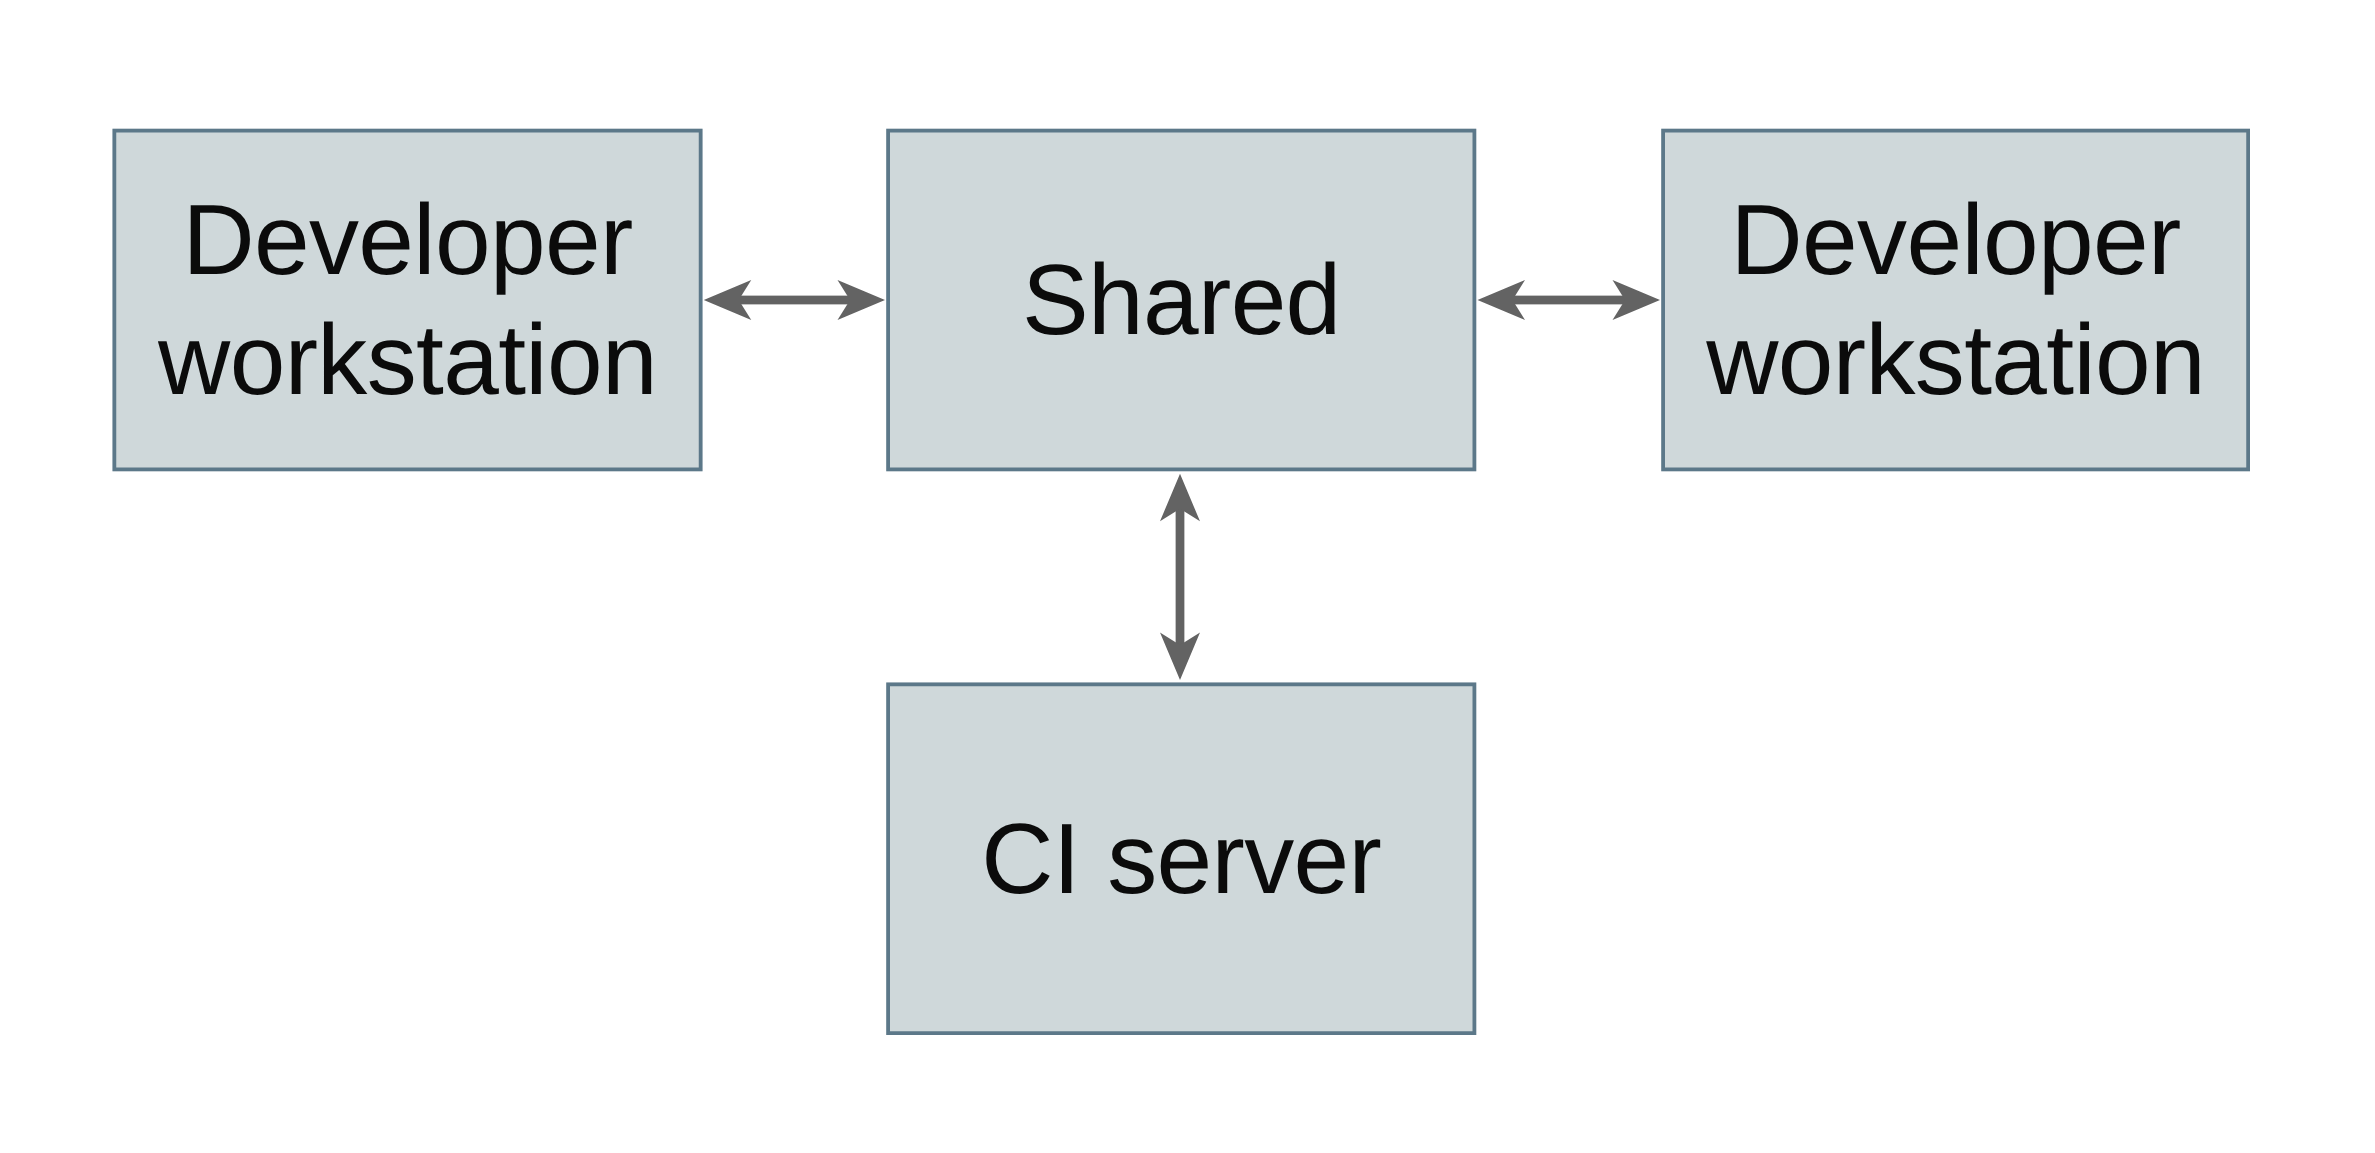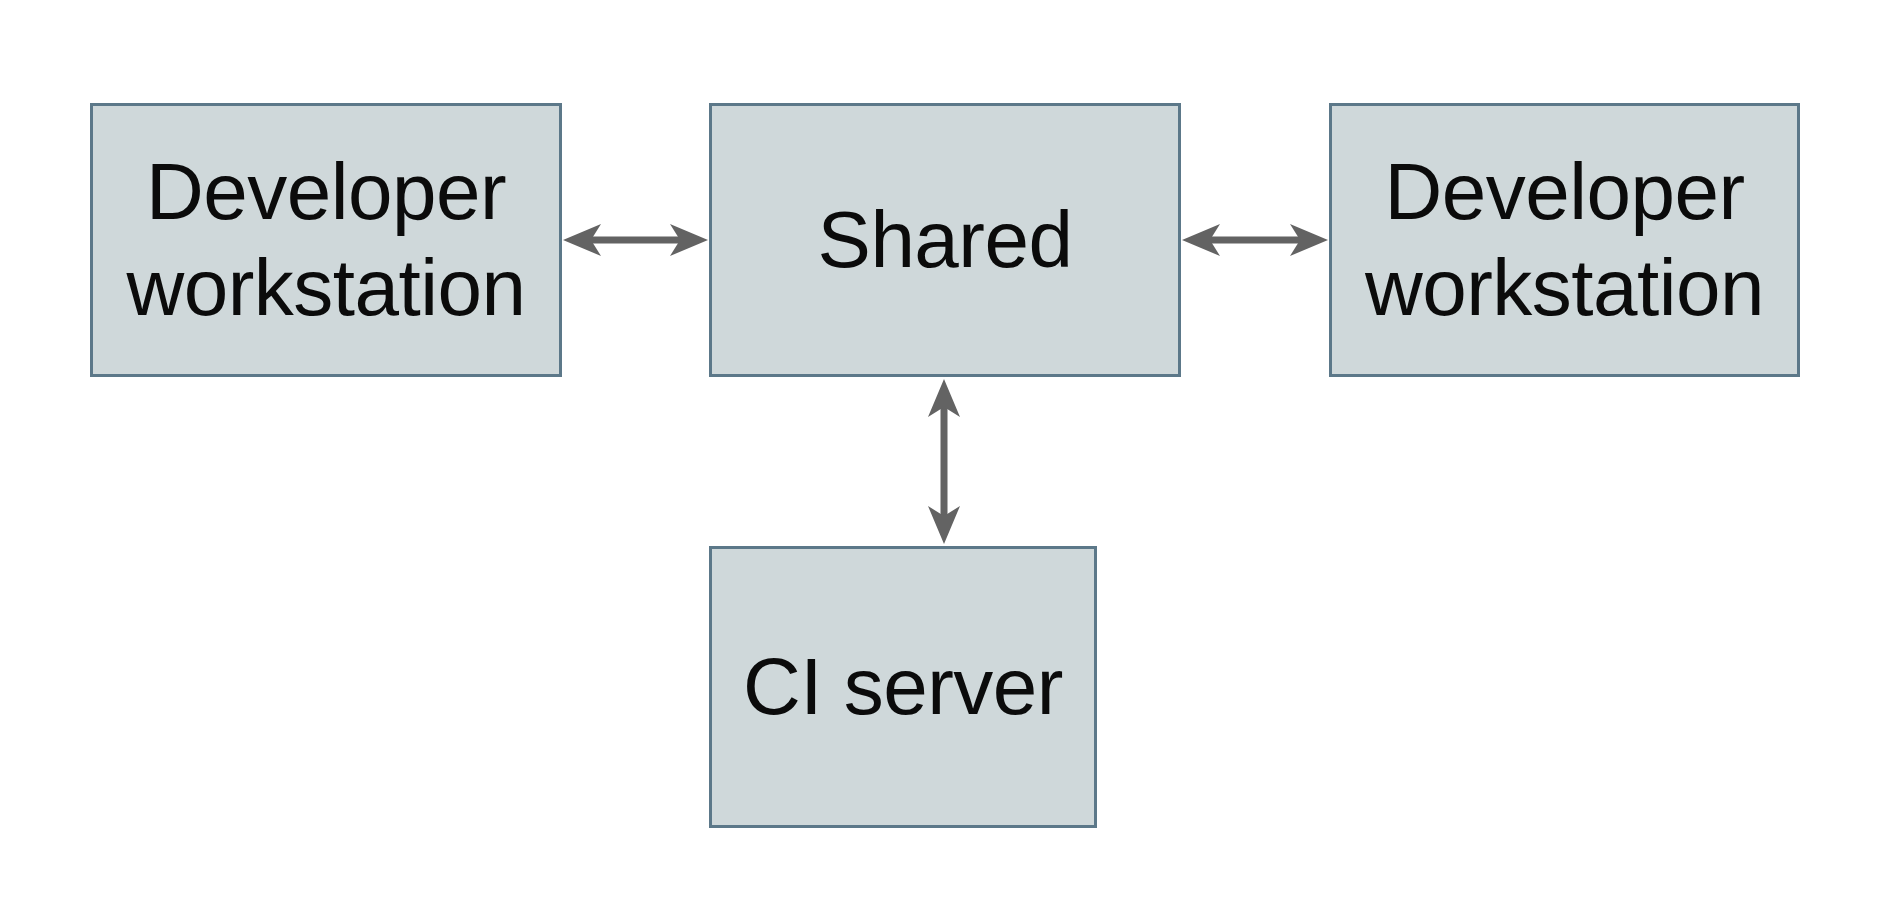--- a/index.html
+++ b/index.html
@@ -33,21 +33,21 @@
     color: var(--text);
     font-size: 80px;
     line-height: 1.2;
     letter-spacing: -0.5px;
   }
   .node-line { display: block; white-space: nowrap; }
 
   #node-dev-left   { left: 90px;   top: 103px; width: 472px; height: 274px; }
   #node-cache      { left: 709px;  top: 103px; width: 472px; height: 274px; gap: 48px; }
   #node-dev-right  { left: 1329px; top: 103px; width: 471px; height: 274px; }
-  #node-ci         { left: 709px;  top: 546px; width: 388px; height: 282px; }
+  #node-ci         { left: 709px;  top: 546px; width: 472px; height: 282px; }
 
   .edge { position: absolute; display: block; }
   #edge-left-cache  { left: 562px;  top: 215px; width: 147px; height: 50px; }
   #edge-cache-right { left: 1181px; top: 215px; width: 148px; height: 50px; }
   #edge-cache-ci    { left: 919px;  top: 378px; width: 50px;  height: 167px; }
 
   .edge .shaft, .edge .head { fill: var(--arrow); }
 </style>
 </head>
 <body>

